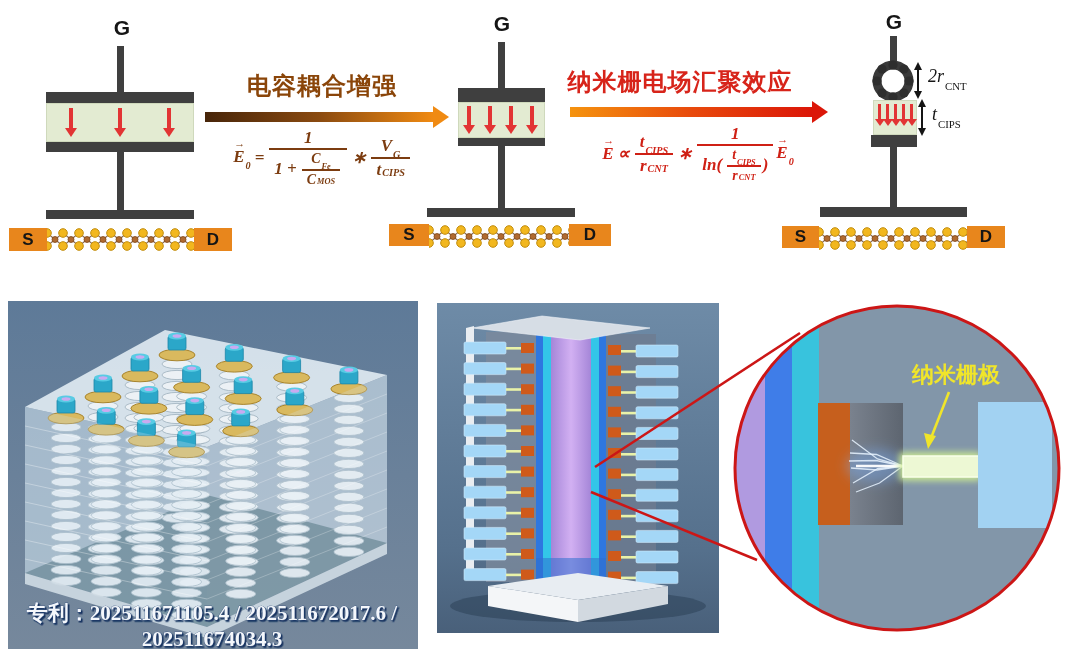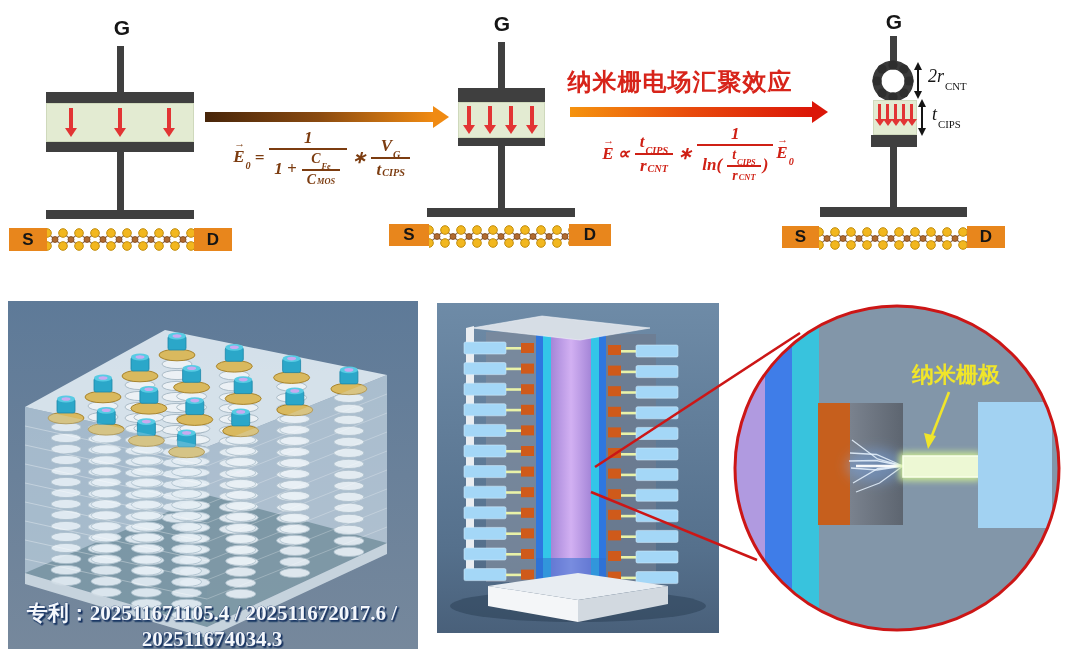--- a/index.html
+++ b/index.html
@@ -82,20 +82,21 @@
     <div class="bar" style="left:46px;top:142px;width:148px;height:10px"></div>
     <div class="bar" style="left:117px;top:152px;width:7px;height:58px"></div>
     <div class="bar" style="left:46px;top:210px;width:148px;height:9px"></div>
     <div class="pad" style="left:9px;top:228px;width:38px;height:23px">S</div>
     <svg class="chain" style="left:47px;top:227px" width="147" height="25">
         <rect width="147" height="25" fill="url(#chainpat)"></rect>
       </svg>
     <div class="pad" style="left:194px;top:228px;width:38px;height:23px">D</div>
   </div>
 
+  <div class="flowtitle t1">电容耦合增强</div>
   <div class="flowbar b1"></div>
   <div class="flowhead h1"></div>
   <div class="formula f1">
     <span class="vec"><span class="vechat">→</span><span>E</span><sub>0</sub></span>
     <span class="op">=</span>
     <span class="frac">
       <span class="num">1</span>
       <span class="den">
         <span class="denprefix">1 +</span>
         <span class="frac fsmall">

